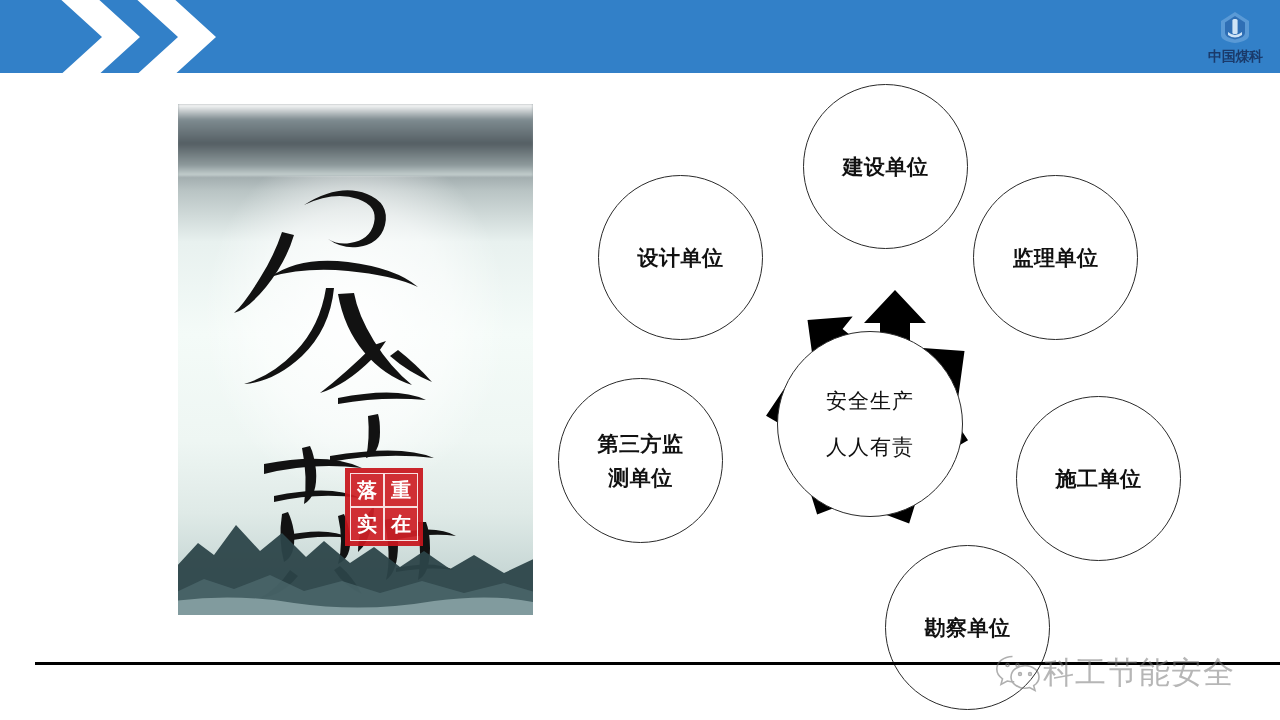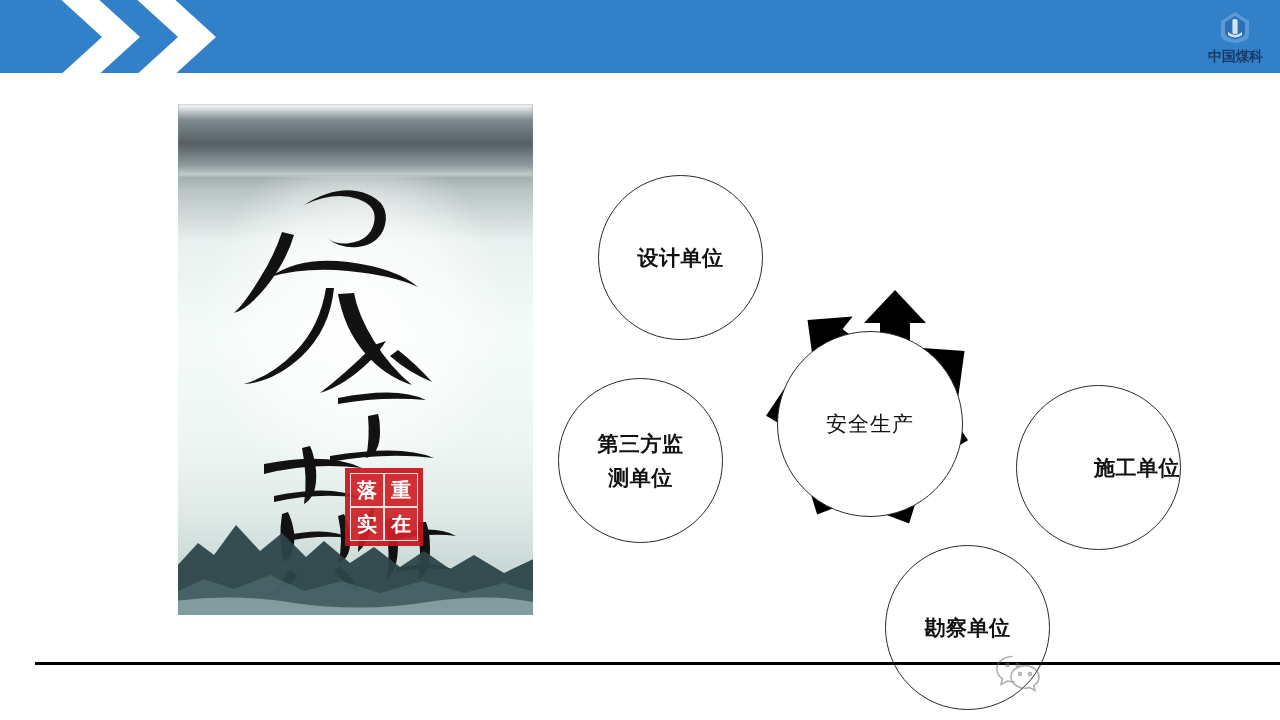--- a/index.html
+++ b/index.html
@@ -328,26 +328,33 @@
 
       <g transform="translate(243,264) rotate(309)">
         <polygon points="31,0 62,33 46,33 46,72 16,72 16,33 0,33"></polygon>
       </g>
     </g>
   </svg>
 
   <div class="node center" style="left:232px; top:251px; width:186px; height:186px;">
     <div>
       <div>安全生产</div>
+      <div>人人有责</div>
     </div>
   </div>
 
-
-
-  <div class="node" style="left:471px; top:305px; width:165px; height:165px;justify-content:flex-end;">
+  <div class="node" style="left:258px; top:4px; width:165px; height:165px;">
+    <span>建设单位</span>
+  </div>
+
+  <div class="node" style="left:428px; top:95px; width:165px; height:165px;">
+    <span>监理单位</span>
+  </div>
+
+  <div class="node" style="left:471px; top:316px; width:165px; height:165px;">
     <span>施工单位</span>
   </div>
 
   <div class="node" style="left:340px; top:465px; width:165px; height:165px;text-align:center;">
     <span>勘察单位</span>
   </div>
 
 
   <div class="node" style="left:13px; top:298px; width:165px; height:165px; line-height:34px;align-items:center;">
     <div>
@@ -367,13 +374,14 @@
   <svg class="wm-icon" viewBox="0 0 46 40">
     <g fill="none" stroke="#6e6e6e" stroke-width="1.6">
       <path d="M17.5 3.5 C8.6 3.5 1.8 9.2 1.8 16.1 c0 3.9 2.2 7.4 5.7 9.7 L6 31.4 l6.2 -3.3 c1.7 .5 3.5 .8 5.3 .8 c.6 0 1.2 0 1.8 -.1"></path>
       <path d="M30 12.6 c-7.7 0 -14 5.1 -14 11.3 c0 6.2 6.3 11.3 14 11.3 c1.6 0 3.2 -.2 4.6 -.6 l5.4 2.9 l-1.3 -4.8 c3.2 -2.1 5.3 -5.3 5.3 -8.8 c0 -6.2 -6.3 -11.3 -14 -11.3 z"></path>
       <circle cx="12.5" cy="12" r="1.5"></circle>
       <circle cx="22.5" cy="12" r="1.5"></circle>
       <circle cx="25" cy="21" r="1.4"></circle>
       <circle cx="35" cy="21" r="1.4"></circle>
     </g>
   </svg>
+  <div class="wm-text">科工节能安全</div>
 </div>
 
 </body></html>

